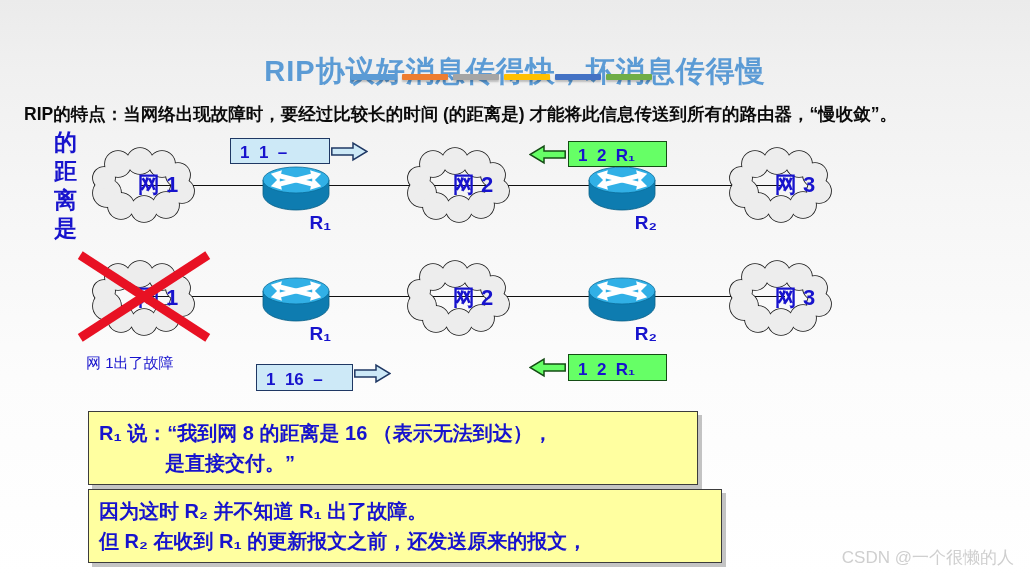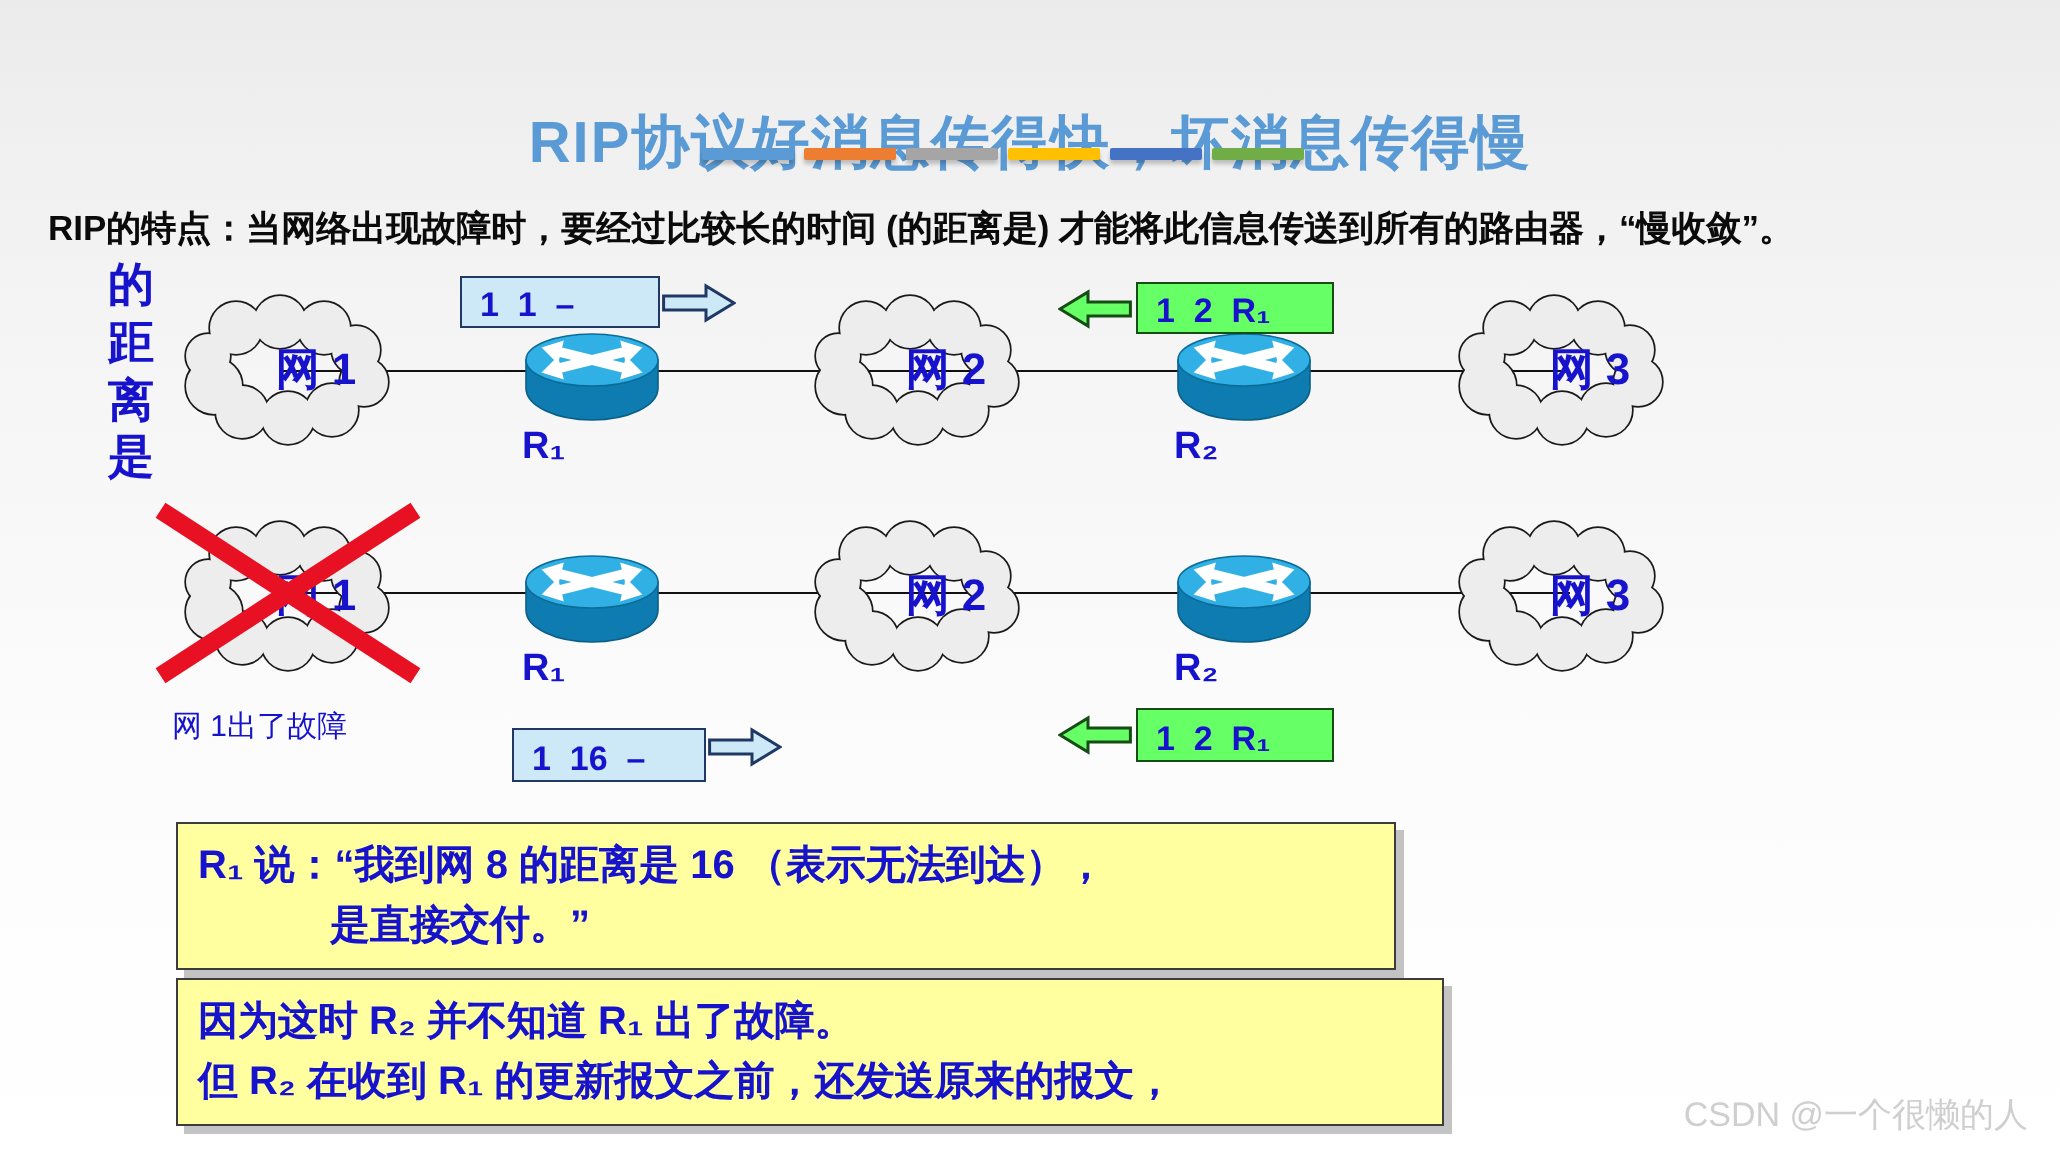--- a/index.html
+++ b/index.html
@@ -19,21 +19,21 @@
   .cloud{position:absolute;width:110px;height:76px;}
   .cloud svg{position:absolute;left:0;top:0;}
   .cloud-label{position:absolute;left:15px;top:0;width:100%;height:100%;display:flex;
     align-items:center;justify-content:center;font-size:22px;font-weight:bold;
     color:var(--text_blue,#1713cd);white-space:pre;}
   .p-c1a{left:88px;top:147px}.p-c2a{left:403px;top:147px}.p-c3a{left:725px;top:147px}
   .p-c1b{left:88px;top:260px}.p-c2b{left:403px;top:260px}.p-c3b{left:725px;top:260px}
   .router{position:absolute;width:70px;}
   .p-r1a{left:261px;top:165px}.p-r2a{left:587px;top:165px}
   .p-r1b{left:261px;top:276px}.p-r2b{left:587px;top:276px}
-  .router-label{width:70px;text-align:left;font-size:19px;font-weight:bold;
+  .router-label{width:70px;text-align:right;font-size:19px;font-weight:bold;
     color:var(--text_blue,#1713cd);margin-top:-3px;}
   .msg{position:absolute;display:flex;align-items:flex-end;padding-left:9px;
     font-size:17px;font-weight:bold;color:var(--text_blue,#1713cd);white-space:pre;box-sizing:border-box;}
   .msg-blue{background:var(--msg_blue_bg,#cde9f7);border:1.6px solid #1f3864;}
   .msg-green{background:var(--msg_green_bg,#66ff66);border:1.6px solid #154d15;}
   .m1{left:230px;top:138px;width:100px;height:26px;}
   .g1{left:568px;top:141px;width:99px;height:26px;}
   .m2{left:256px;top:364px;width:97px;height:27px;}
   .g2{left:568px;top:354px;width:99px;height:27px;}
   .arrow{position:absolute;}

